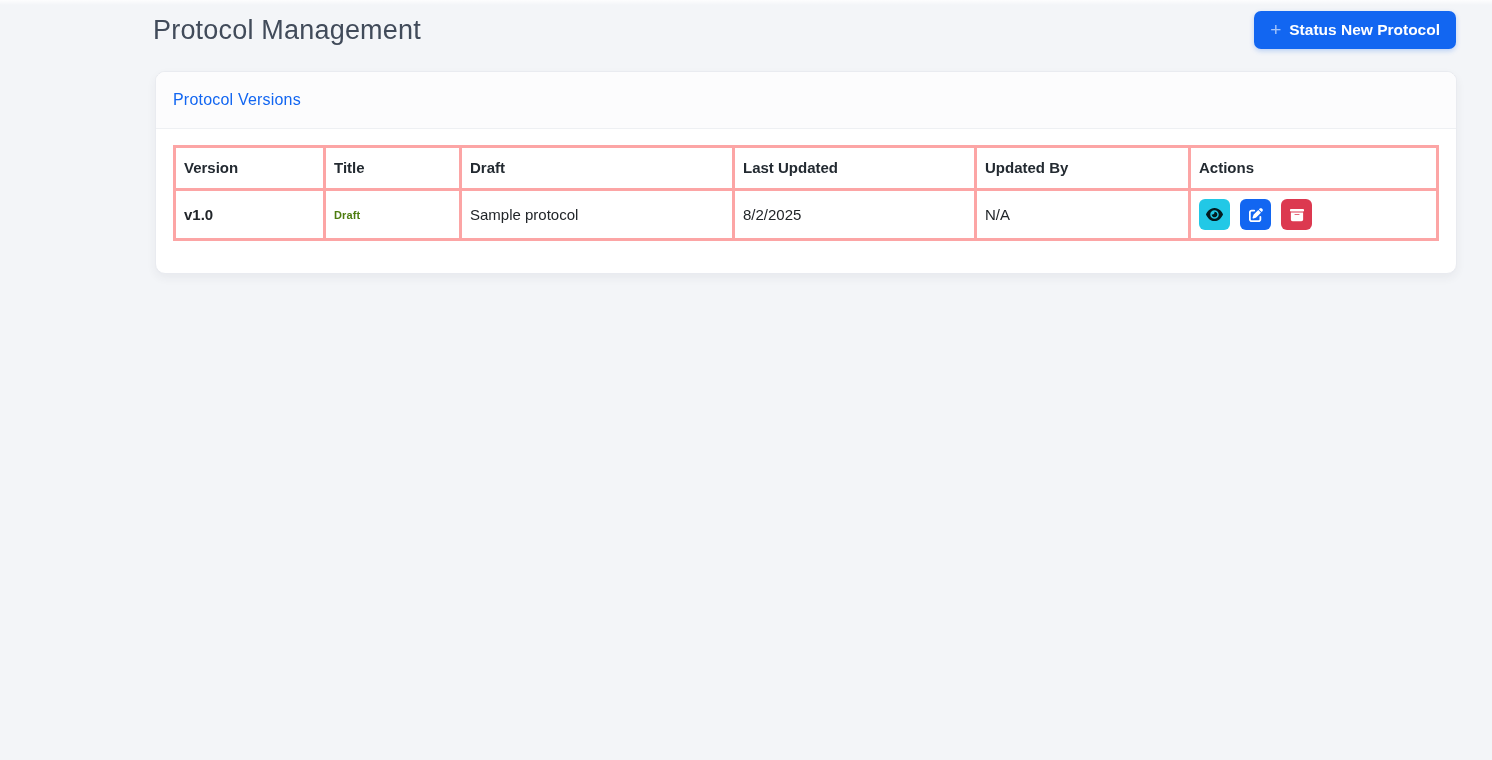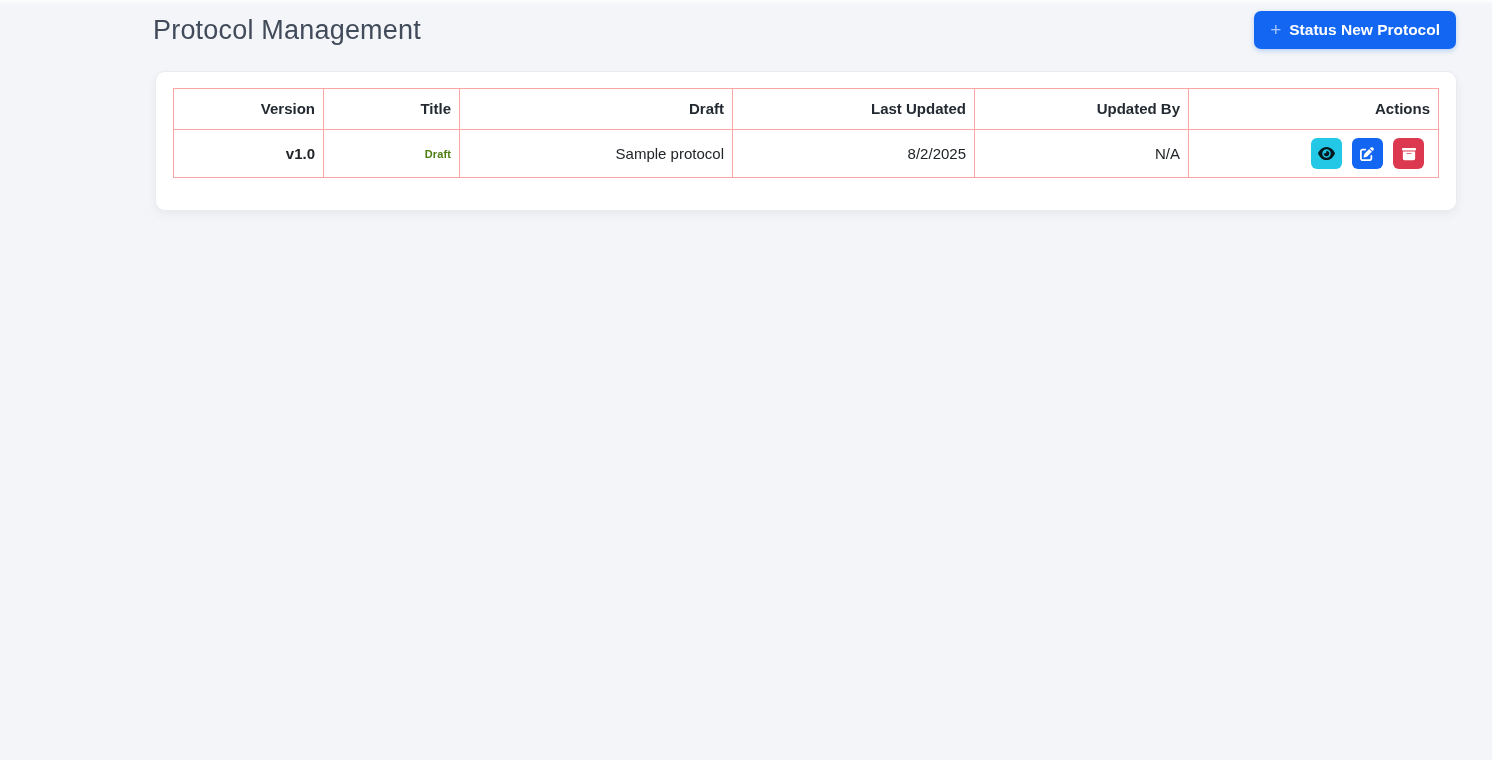--- a/index.html
+++ b/index.html
@@ -76,23 +76,23 @@
   }
   .card-body { padding: 16px 17px; }
   table.protocol-table {
     width: 100%;
     border-collapse: collapse;
     font-size: 15px;
     margin-bottom: 16px;
     table-layout: fixed;
   }
   .protocol-table th, .protocol-table td {
-    border: 1px solid #fca5a5;
+    border: 3px solid #fca5a5;
     padding: 8px;
-    text-align: right;
+    text-align: left;
     vertical-align: middle;
   }
   .protocol-table th {
     font-weight: 700;
     color: #232a31;
     line-height: 24px;
   }
   .protocol-table td { line-height: 22px; color: #212529; }
   .cell-bold { font-weight: 700; }
   .status-draft {
@@ -125,20 +125,23 @@
 
 <div class="header-row">
   <h1 class="page-title">Protocol Management</h1>
   <button class="btn-create">
     <span class="plus">+</span>
     <span>Status New Protocol</span>
   </button>
 </div>
 
 <div class="card">
+  <div class="card-header">
+    <span class="card-title">Protocol Versions</span>
+  </div>
   <div class="card-body">
     <table class="protocol-table">
       <colgroup>
         <col style="width:150px">
           <col style="width:136px">
           <col style="width:273px">
         <col style="width:242px">
           <col style="width:214px">
           <col>
       </colgroup>

